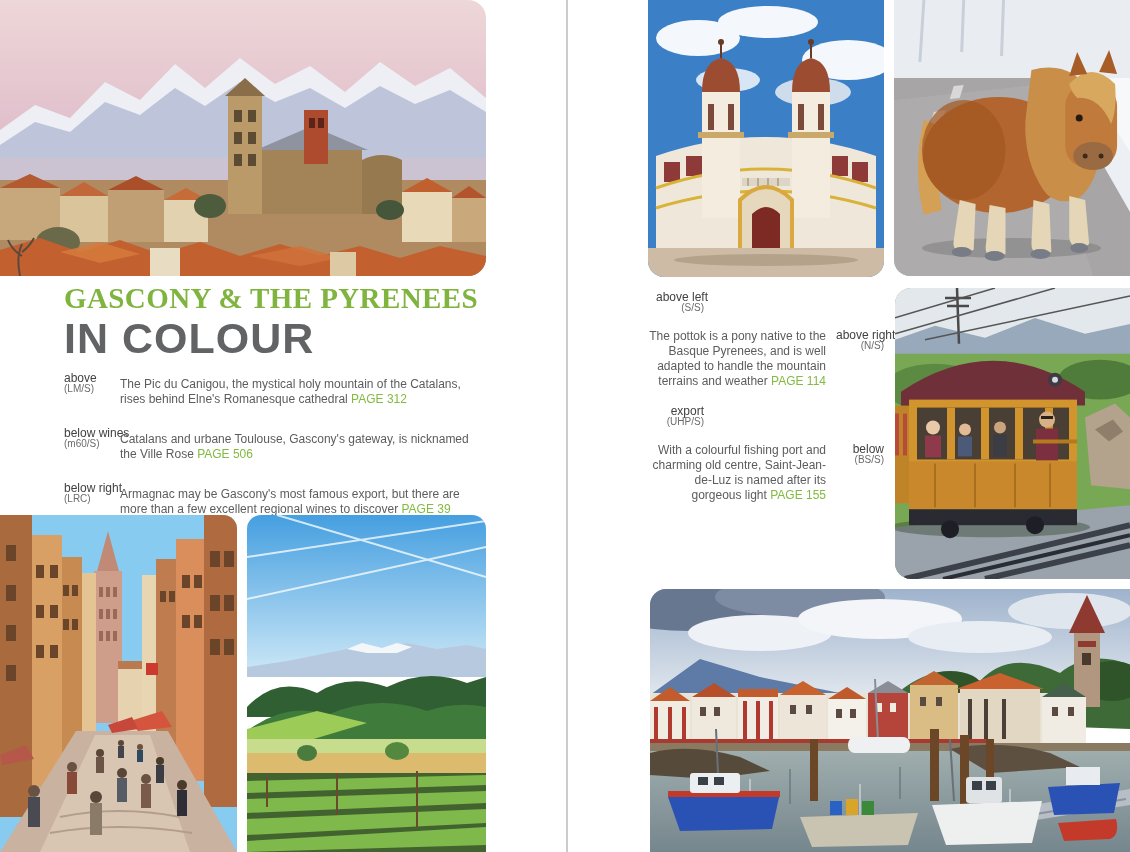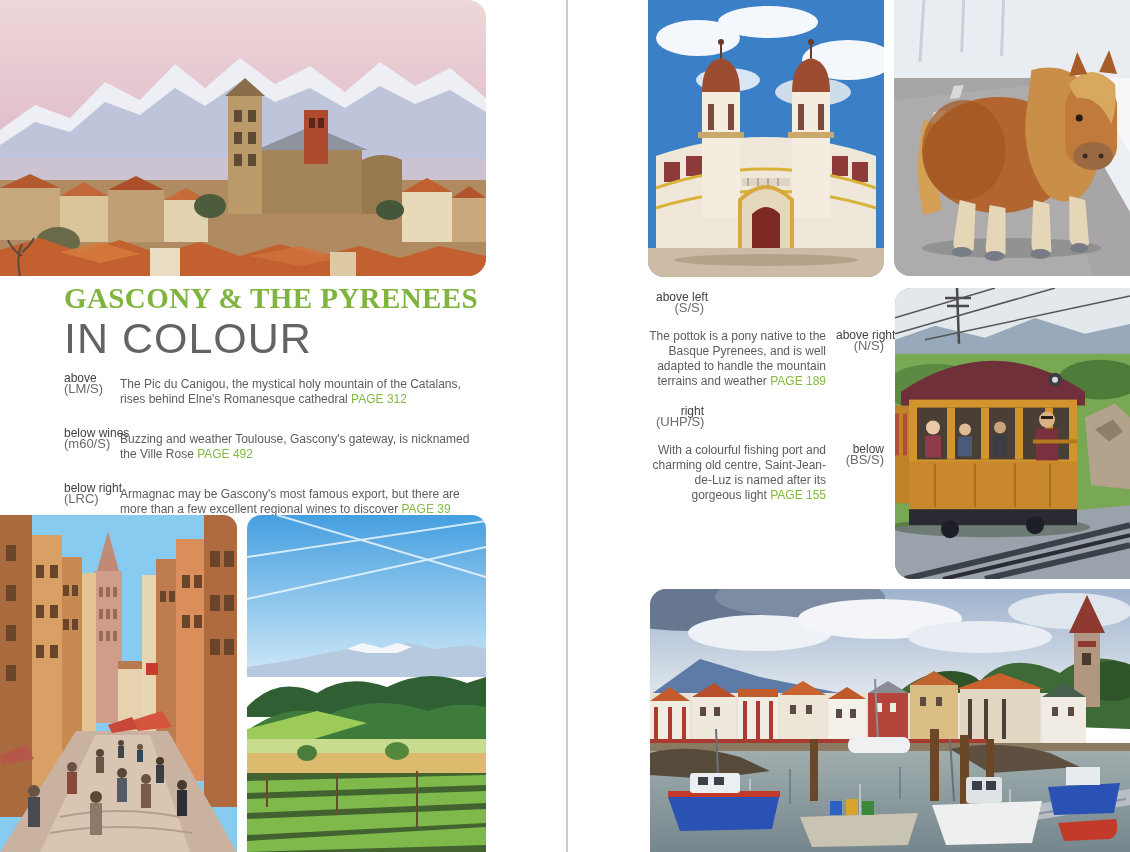--- a/index.html
+++ b/index.html
@@ -16,38 +16,38 @@
   .ph-arena{left:648px;top:0;width:236px;height:277px;border-radius:0 0 16px 16px;}
   .ph-pony{left:894px;top:0;width:236px;height:276px;border-radius:0 0 0 16px;}
   .ph-train{left:895px;top:288px;width:235px;height:291px;border-radius:16px 0 0 16px;}
   .ph-harbor{left:650px;top:589px;width:480px;height:263px;border-radius:16px 0 0 0;}
 
   .gutter{position:absolute;left:566px;top:0;width:2px;height:852px;background:#cbcbcb;}
 
   .title-block{position:absolute;left:64px;top:283px;width:424px;}
   .title-line1{margin:0;font-family:"Liberation Serif","DejaVu Serif",serif;font-weight:700;
     font-size:29px;line-height:31px;color:#7fb43e;letter-spacing:0.4px;white-space:nowrap;}
-  .title-line2{margin:2px 0 0 0;font-weight:400;font-size:43px;line-height:44px;color:#616365;
+  .title-line2{margin:2px 0 0 0;font-weight:700;font-size:43px;line-height:44px;color:#616365;
     letter-spacing:1px;}
 
   .caps-left{position:absolute;left:64px;top:372px;width:412px;}
   .caps-left .cap{display:flex;margin-bottom:15px;justify-content:space-between;}
   .caps-left .cap-label{width:51px;flex:0 0 51px;padding-top:1px;}
   .caps-left .cap-text{margin:5px;width:360px;}
 
   .caps-right{position:absolute;left:646px;top:291px;width:238px;}
   .caps-right .cap{display:flex;margin-bottom:16px;}
   .caps-right .cap-text{margin:0;width:180px;text-align:right;}
   .caps-right .cap-label{width:48px;flex:0 0 48px;margin-left:10px;text-align:right;padding-top:1px;}
 
   .cap-text{font-size:12px;line-height:15px;color:#5b5c5e;}
   .cap-text i{font-style:italic;}
   .pageref{color:#83ba41;}
   .lab{display:block;font-size:12px;line-height:11px;font-weight:400;color:#414042;white-space:nowrap;}
-  .credit{display:block;font-size:13px;line-height:10px;color:#6a6b6d;white-space:nowrap;}
+  .credit{display:block;font-size:10px;line-height:10px;color:#6a6b6d;white-space:nowrap;}
 </style>
 </head>
 <body>
 
 <div class="spread">
 
   <div>
 
     <div class="photo ph-elne">
       <svg viewBox="0 0 486 276" preserveAspectRatio="none">
@@ -113,21 +113,21 @@
           <span class="lab">above</span>
           <span class="credit">(LM/S)</span>
         </div>
         <p class="cap-text"><span>The Pic du Canigou, the mystical holy mountain of the Catalans, rises behind Elne's Romanesque cathedral </span><i></i><span></span><span class="pageref">PAGE 312</span></p>
       </div>
       <div class="cap">
         <div class="cap-label">
           <span class="lab">below wines</span>
           <span class="credit">(m60/S)</span>
         </div>
-        <p class="cap-text"><span>Buzzing and weather Toulouse, Gascony's gateway, is nicknamed the Ville Rose </span><i></i><span></span><span class="pageref">PAGE 492</span></p>
+        <p class="cap-text"><span>Catalans and urbane Toulouse, Gascony's gateway, is nicknamed the Ville Rose </span><i></i><span></span><span class="pageref">PAGE 506</span></p>
       </div>
       <div class="cap">
         <div class="cap-label">
           <span class="lab">below right</span>
           <span class="credit">(LRC)</span>
         </div>
         <p class="cap-text"><span>Armagnac may be Gascony's most famous export, but there are more than a few excellent regional wines to discover </span><i></i><span></span><span class="pageref">PAGE 39</span></p>
       </div>
     </div>
 
@@ -358,29 +358,29 @@
     </div>
 
     <div class="caps-right">
       <div class="cap">
         <div class="cap-label">
           <span class="lab">above left</span>
           <span class="credit">(S/S)</span>
         </div>
       </div>
       <div class="cap">
-        <p class="cap-text"><span>The pottok is a pony native to the Basque Pyrenees, and is well adapted to handle the mountain terrains and weather </span><i></i><span></span><span class="pageref">PAGE 189</span></p>
+        <p class="cap-text"><span>The pottok is a pony native to the Basque Pyrenees, and is well adapted to handle the mountain terrains and weather </span><i></i><span></span><span class="pageref">PAGE 114</span></p>
         <div class="cap-label">
           <span class="lab">above right</span>
           <span class="credit">(N/S)</span>
         </div>
       </div>
       <div class="cap">
         <div class="cap-label">
-          <span class="lab">right</span>
+          <span class="lab">export</span>
           <span class="credit">(UHP/S)</span>
         </div>
       </div>
       <div class="cap">
         <p class="cap-text"><span>With a colourful fishing port and charming old centre, Saint-Jean-de-Luz is named after its gorgeous light </span><i></i><span></span><span class="pageref">PAGE 155</span></p>
         <div class="cap-label">
           <span class="lab">below</span>
           <span class="credit">(BS/S)</span>
         </div>
       </div>

